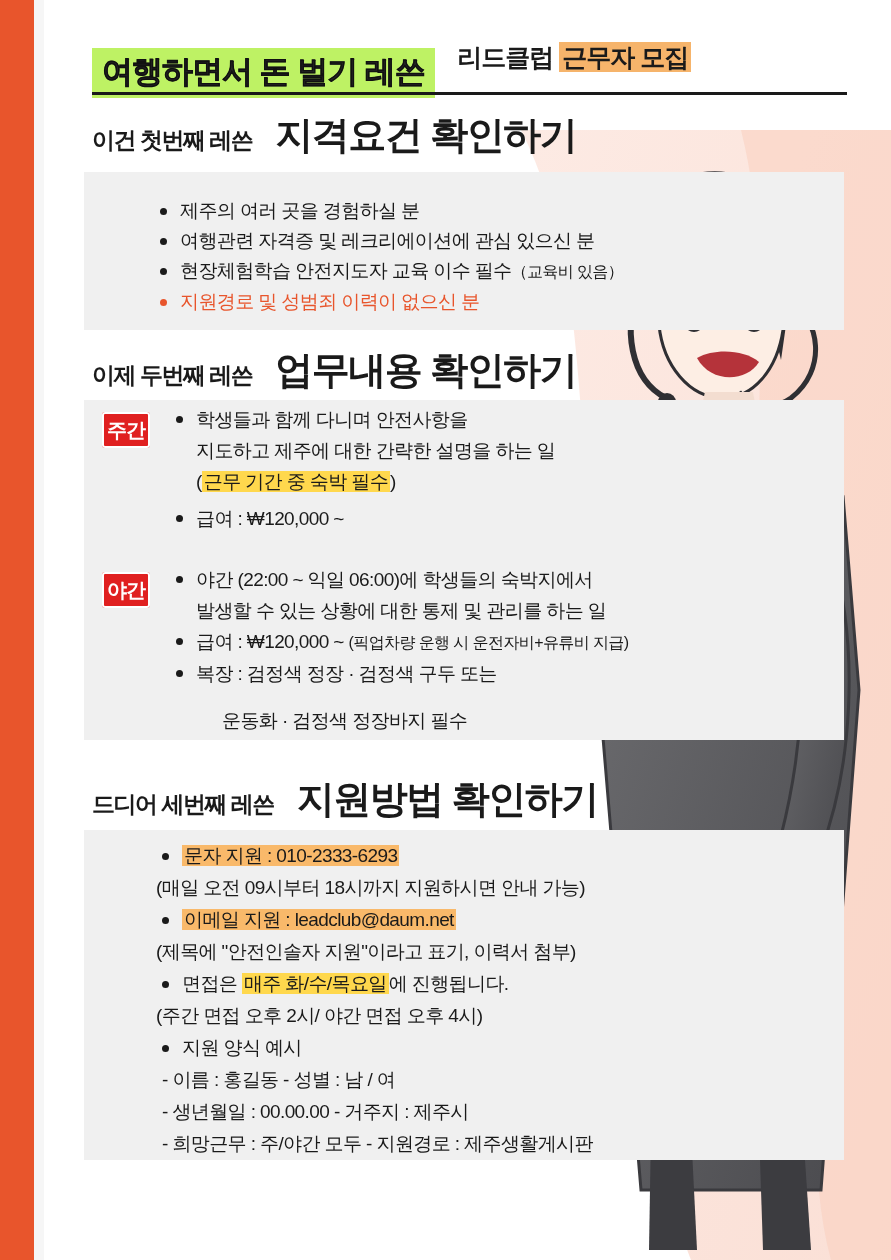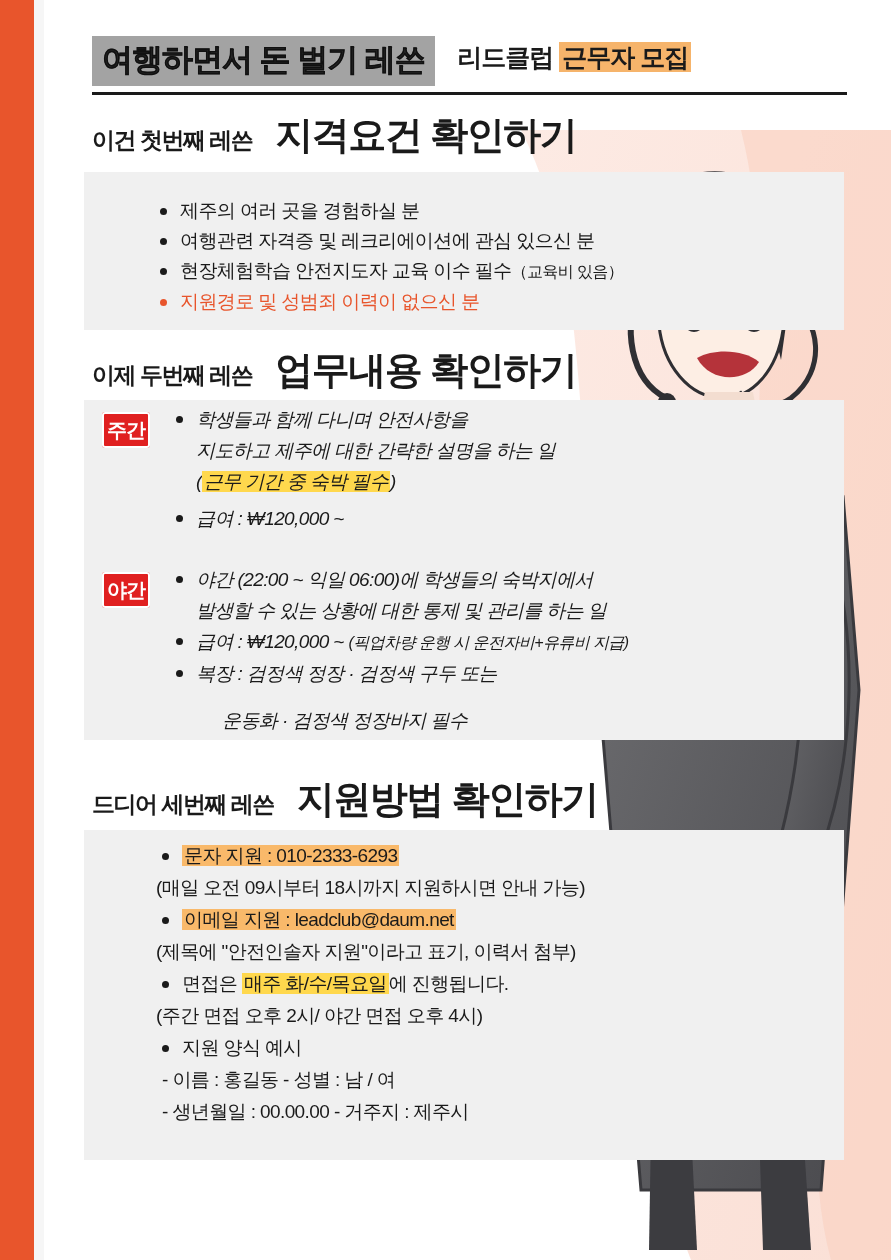--- a/index.html
+++ b/index.html
@@ -49,29 +49,29 @@
 
   
   .title-row {
     position: absolute;
     left: 48px; top: 36px;
     width: 760px;
     height: 58px;
   }
   .title-main {
     display: inline-block;
-    background: #a3a3a3;
+    background: #bef264;
     color: #2b2b2b;
     font-size: 31px;
     font-weight: bold;
     letter-spacing: -1px;
     padding: 3px 10px 5px 10px;
     -webkit-text-stroke: 0.6px #111;
     position: relative;
-    top: 0;
+    top: 12px;
   }
   .title-sub {
     display: inline-block;
     font-size: 25px;
     font-weight: bold;
     letter-spacing: -1px;
     margin-left: 18px;
     position: relative;
     top: -4px;
   }
@@ -163,21 +163,20 @@
     letter-spacing: -1px;
     text-align: center;
     line-height: 36px;
     box-shadow: 0 0 0 2px #ffffff inset;
   }
   .s2-block {
     position: absolute;
     font-size: 19px;
     letter-spacing: -0.6px;
     line-height: 31px;
-    font-style: italic;
   }
   .s2-block .bullet {
     position: relative;
     padding-left: 26px;
   }
   .s2-block .bullet::before {
     content: "";
     position: absolute;
     left: 6px; top: 12px;
     width: 7px; height: 7px;
@@ -332,15 +331,16 @@
   <div class="s3-block" style="top:840px;">
     <div class="bullet"><span class="hl-o">문자 지원 : 010-2333-6293</span></div>
     <div class="plain">(매일 오전 09시부터 18시까지 지원하시면 안내 가능)</div>
     <div class="bullet"><span class="hl-o">이메일 지원 : leadclub@daum.net</span></div>
     <div class="plain">(제목에 "안전인솔자 지원"이라고 표기, 이력서 첨부)</div>
     <div class="bullet"><span>면접은 </span><span class="hl-y">매주 화/수/목요일</span><span>에 진행됩니다.</span></div>
     <div class="plain">(주간 면접 오후 2시/ 야간 면접 오후 4시)</div>
     <div class="bullet">지원 양식 예시</div>
     <div class="dash">- 이름 : 홍길동 - 성별 : 남 / 여</div>
     <div class="dash">- 생년월일 : 00.00.00 - 거주지 : 제주시</div>
+    <div class="dash">- 희망근무 : 주/야간 모두 - 지원경로 : 제주생활게시판</div>
   </div>
 
 </div>
 
 </body></html>

